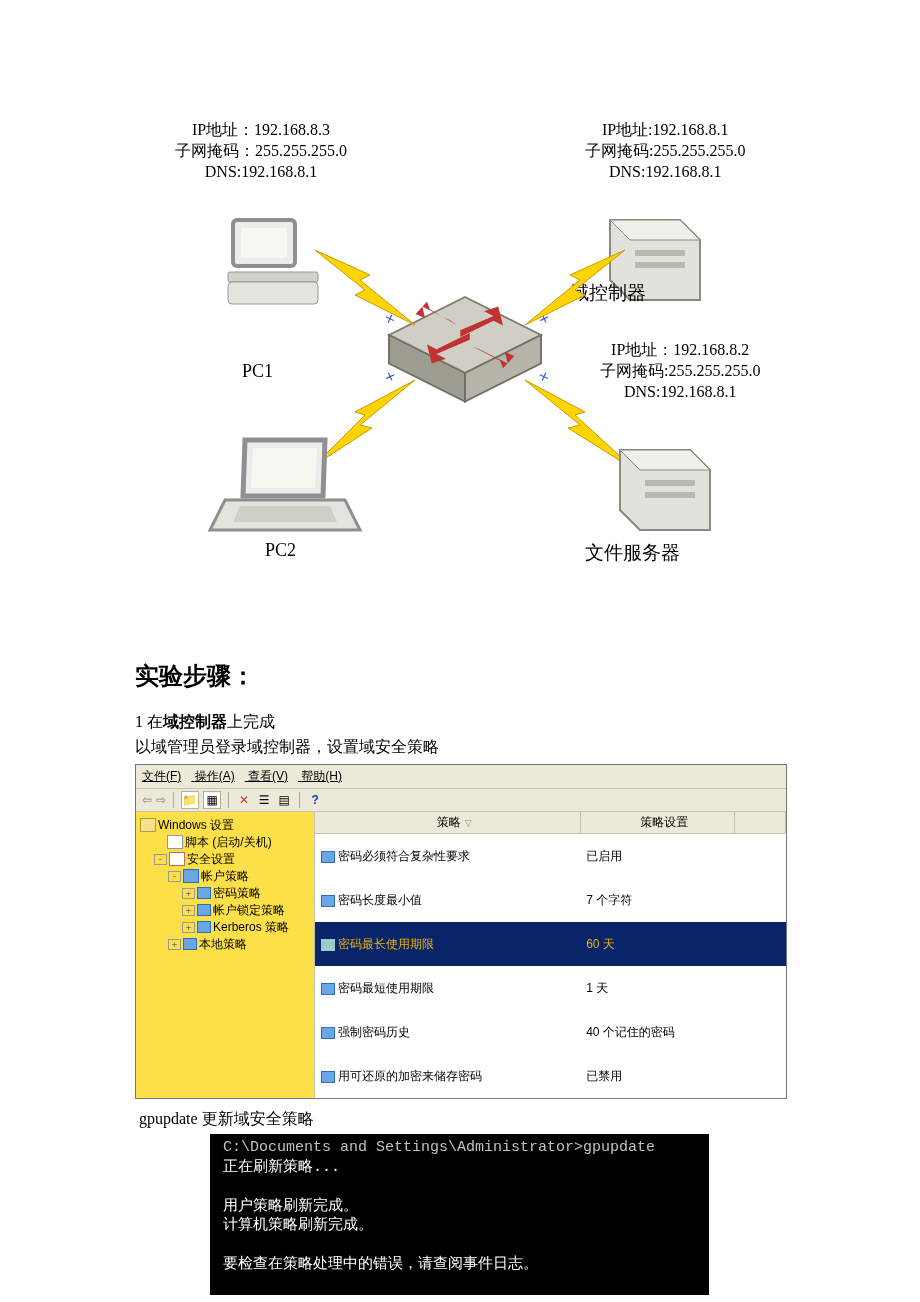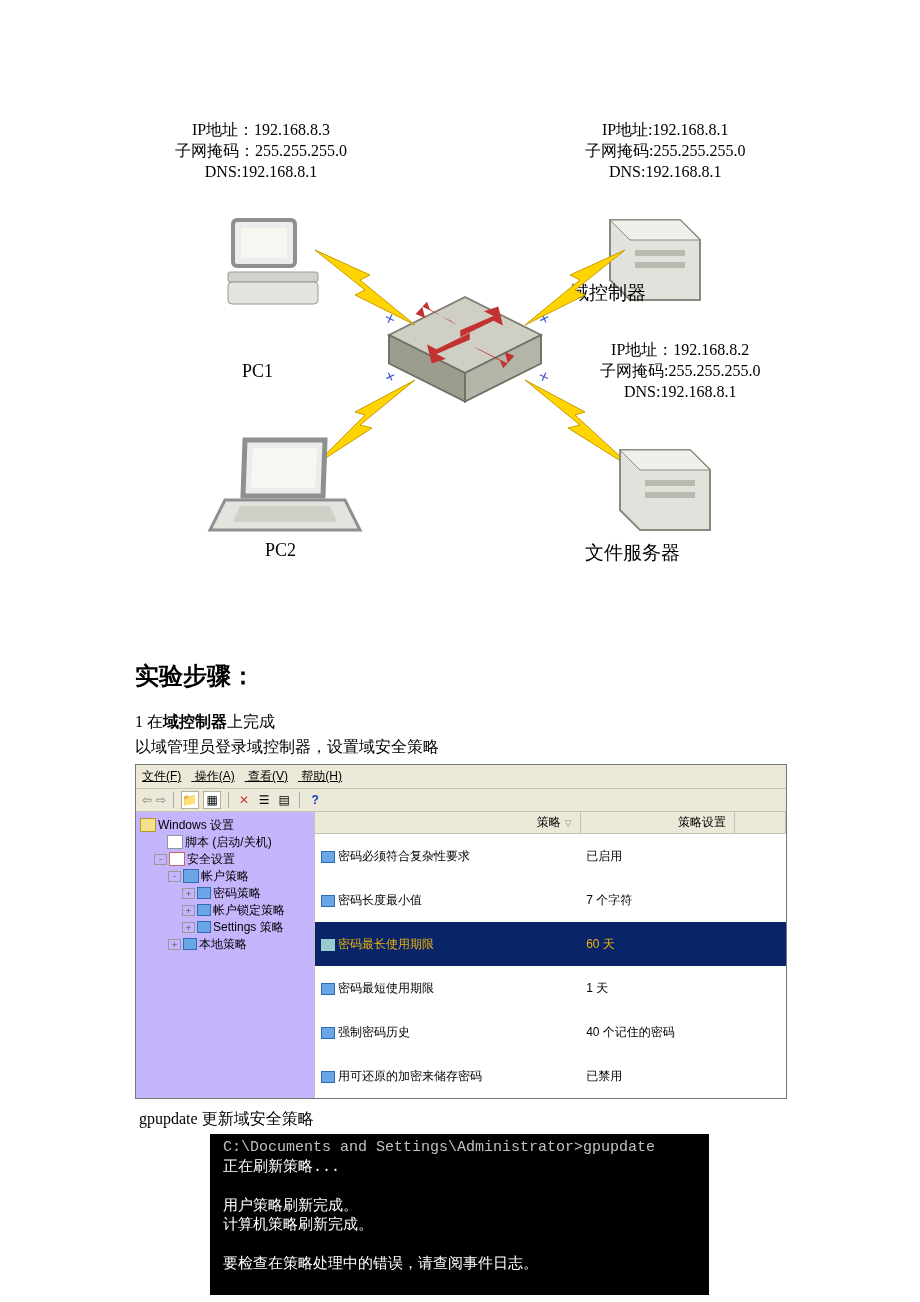--- a/index.html
+++ b/index.html
@@ -78,40 +78,40 @@
   .mmc .toolbar .ico {
     width:16px; height:16px; display:inline-flex; align-items:center; justify-content:center;
     font-size:12px;
   }
   .mmc .toolbar .sep { width:1px; height:16px; background:#aaa; margin:0 3px; }
   .mmc .body { display:flex; background:#fff; min-height:140px; }
   .mmc .tree {
     width: 170px;
     border-right:1px solid #c5c2b8;
     padding:4px 4px;
-    background:#c4b5fd;
+    background:#fde047;
   }
   .mmc .tree .node { white-space:nowrap; line-height:16px; margin:1px 0; display:flex; align-items:center; gap:2px; }
   .mmc .tree .ind1 { padding-left: 14px; }
   .mmc .tree .ind2 { padding-left: 28px; }
   .mmc .tree .ind3 { padding-left: 42px; }
   .mmc .tree .tog { color:#666; font-family:monospace; width:11px; display:inline-block; text-align:center; border:1px solid #999; font-size:9px; line-height:9px; }
   .mmc .tree .ic { width:14px; height:12px; display:inline-block; }
   .mmc .tree .ic.folder { background:#f5e08c; border:1px solid #b59b2c; }
   .mmc .tree .ic.script { background:#fff; border:1px solid #89a; }
   .mmc .tree .ic.lock { background:#fff; border:1px solid #c66; position:relative; }
   .mmc .tree .ic.book { background:#6aa6e6; border:1px solid #2d6fb5; }
   .mmc .tree .ic.smbook { width:12px; height:10px; background:#6aa6e6; border:1px solid #2d6fb5; display:inline-block; }
   .mmc .grid {
     flex:1;
   }
   .mmc .grid table { width:100%; border-collapse:collapse; }
   .mmc .grid th {
     background:#ece9d8;
-    text-align:right;
+    text-align:center;
     font-weight:normal;
     font-size:12px;
     padding:2px 8px 2px 22px;
     border-right:1px solid #c5c2b2;
     border-bottom:1px solid #c5c2b2;
   }
   .mmc .grid td {
     font-size:12px;
     padding:14px 6px;
     line-height:16px;
@@ -274,21 +274,21 @@
             <span>密码策略</span>
           </div>
         <div class="node ind3">
             <span class="tog">+</span>
             <span class="ic smbook"></span>
             <span>帐户锁定策略</span>
           </div>
         <div class="node ind3">
             <span class="tog">+</span>
             <span class="ic smbook"></span>
-            <span>Settings 策略</span>
+            <span>Kerberos 策略</span>
           </div>
         <div class="node ind2">
             <span class="tog">+</span>
             <span class="ic smbook"></span>
             <span>本地策略</span>
           </div>
       </div>
       <div class="grid">
         <table>
           <thead>

